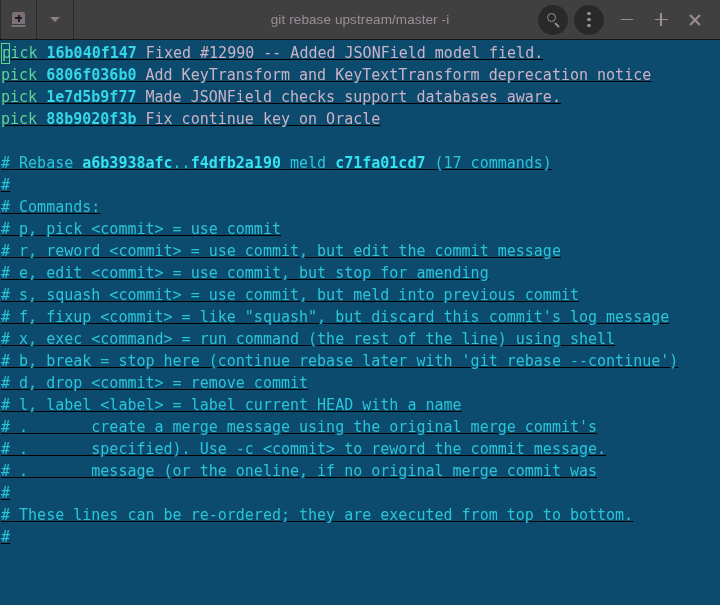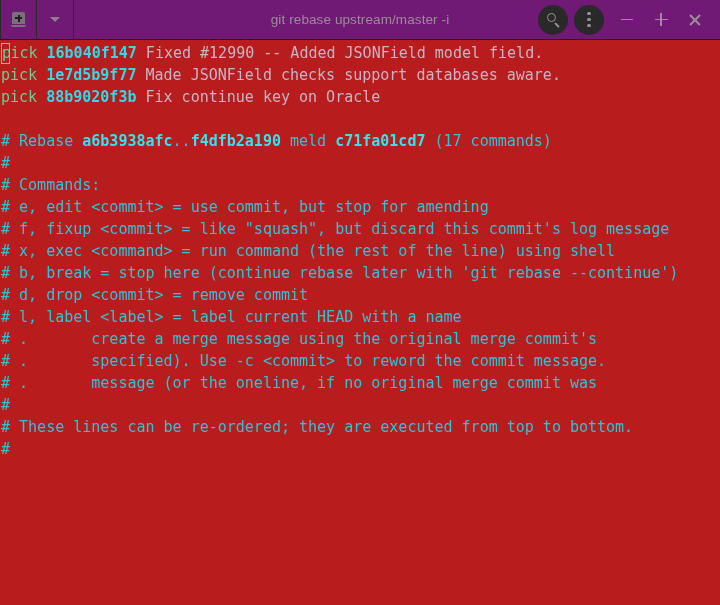--- a/index.html
+++ b/index.html
@@ -21,21 +21,21 @@
     display: flex;
     flex-direction: column;
     background: #0f0f0f;
     position: relative;
   }
 
   
   .titlebar {
     height: 40px;
     flex: 0 0 40px;
-    background: #701a75;
+    background: #404040;
     display: flex;
     align-items: center;
     border-bottom: 1px solid #161616;
     position: relative;
     box-sizing: border-box;
   }
 
   .tb-left {
     display: flex;
     align-items: stretch;
@@ -215,24 +215,25 @@
     left: -0.5px; top: 5.6px;
     width: 14px; height: 1.8px;
     background: #9b8d97;
   }
   .icon-close:before { transform: rotate(45deg); }
   .icon-close:after  { transform: rotate(-45deg); }
 
   
   .terminal {
     flex: 1 1 auto;
-    background: #b91c1c;
+    background: #0c4a6e;
     overflow: hidden;
     padding: 2px 0 0 1px;
     box-sizing: border-box;
+    text-decoration: underline;
   }
 
   .tline {
     height: 22px;
     line-height: 22px;
     font-family: "DejaVu Sans Mono", monospace;
     font-size: 15px;
     white-space: pre;
     letter-spacing: 0px;
     color: #c9b3c6;
@@ -305,27 +306,31 @@
       </div>
       <div class="win-btn">
         <span class="icon-close"></span>
       </div>
     </div>
 
   </div>
 
   <div class="terminal" id="terminal-body">
       <div class="tline"><span class="cursor">p</span><span class="seg cmd">ick</span><span class="seg cmd"> </span><span class="seg hash">16b040f147</span><span class="seg msg"> Fixed #12990 -- Added JSONField model field.</span></div>
+      <div class="tline"><span class="seg cmd">pick</span><span class="seg cmd"> </span><span class="seg hash">6806f036b0</span><span class="seg msg"> Add KeyTransform and KeyTextTransform deprecation notice</span></div>
       <div class="tline"><span class="seg cmd">pick</span><span class="seg cmd"> </span><span class="seg hash">1e7d5b9f77</span><span class="seg msg"> Made JSONField checks support databases aware.</span></div>
       <div class="tline"><span class="seg cmd">pick</span><span class="seg cmd"> </span><span class="seg hash">88b9020f3b</span><span class="seg msg"> Fix continue key on Oracle</span></div>
       <div class="tline"></div>
       <div class="tline"><span class="seg comment"># Rebase </span><span class="seg chash">a6b3938afc</span><span class="seg comment">..</span><span class="seg chash">f4dfb2a190</span><span class="seg comment"> meld </span><span class="seg chash">c71fa01cd7</span><span class="seg comment"> (17 commands)</span></div>
       <div class="tline"><span class="seg comment">#</span></div>
       <div class="tline"><span class="seg comment"># Commands:</span></div>
+      <div class="tline"><span class="seg comment"># p, pick &lt;commit&gt; = use commit</span></div>
+      <div class="tline"><span class="seg comment"># r, reword &lt;commit&gt; = use commit, but edit the commit message</span></div>
       <div class="tline"><span class="seg comment"># e, edit &lt;commit&gt; = use commit, but stop for amending</span></div>
+      <div class="tline"><span class="seg comment"># s, squash &lt;commit&gt; = use commit, but meld into previous commit</span></div>
       <div class="tline"><span class="seg comment"># f, fixup &lt;commit&gt; = like "squash", but discard this commit's log message</span></div>
       <div class="tline"><span class="seg comment"># x, exec &lt;command&gt; = run command (the rest of the line) using shell</span></div>
       <div class="tline"><span class="seg comment"># b, break = stop here (continue rebase later with 'git rebase --continue')</span></div>
       <div class="tline"><span class="seg comment"># d, drop &lt;commit&gt; = remove commit</span></div>
       <div class="tline"><span class="seg comment"># l, label &lt;label&gt; = label current HEAD with a name</span></div>
       <div class="tline"><span class="seg comment"># .       create a merge message using the original merge commit's</span></div>
       <div class="tline"><span class="seg comment"># .       specified). Use -c &lt;commit&gt; to reword the commit message.</span></div>
       <div class="tline"><span class="seg comment"># .       message (or the oneline, if no original merge commit was</span></div>
       <div class="tline"><span class="seg comment">#</span></div>
       <div class="tline"><span class="seg comment"># These lines can be re-ordered; they are executed from top to bottom.</span></div>

